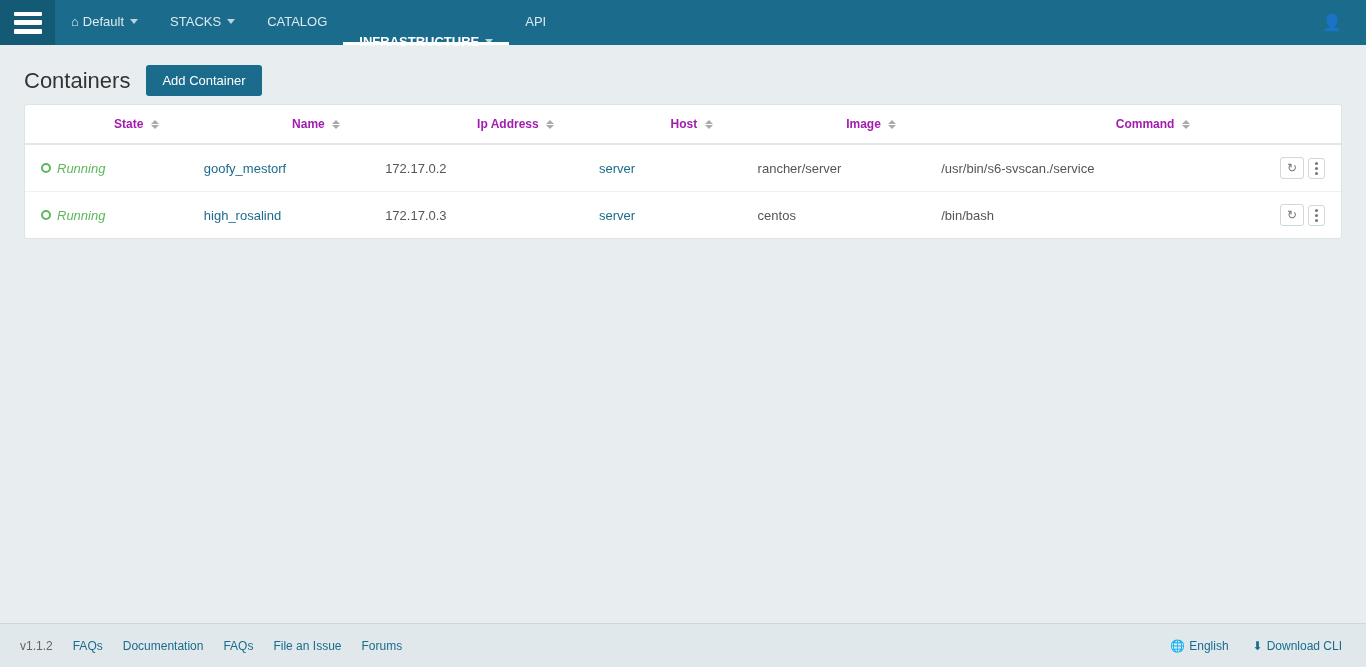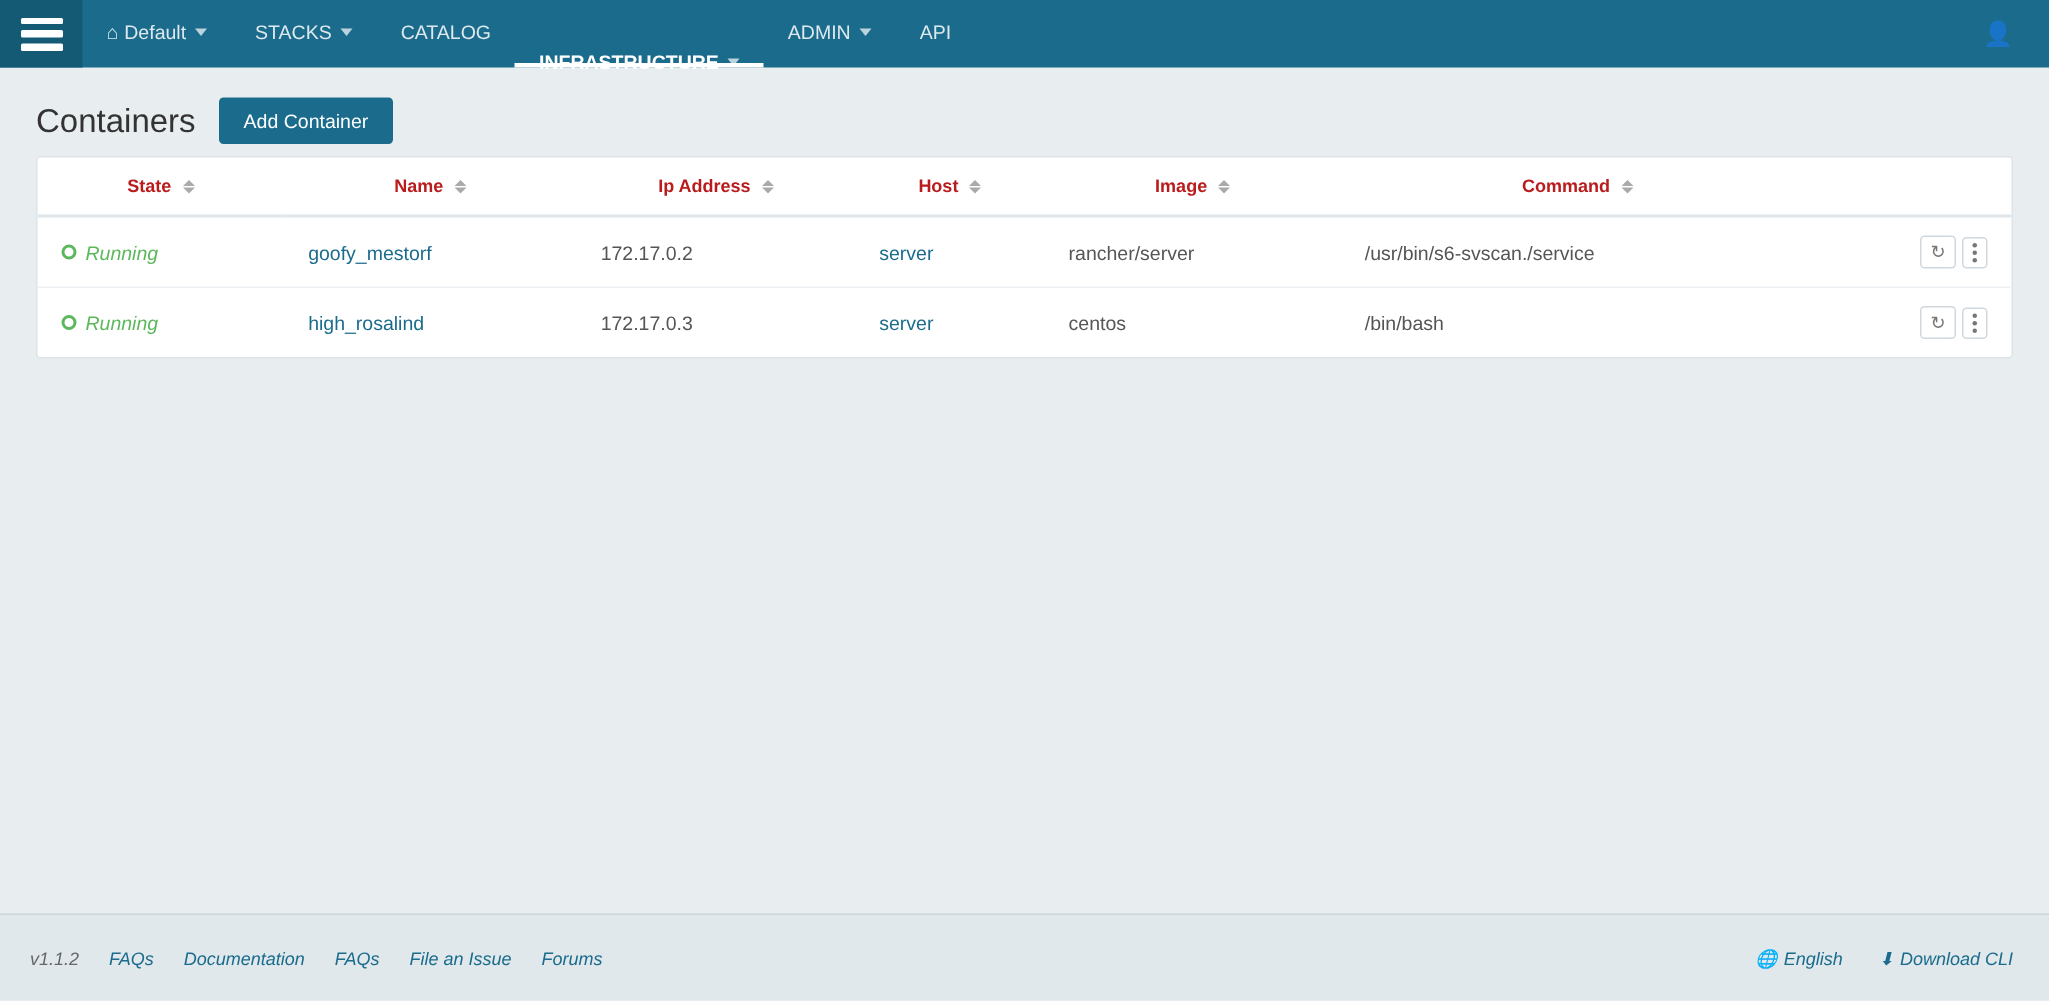--- a/index.html
+++ b/index.html
@@ -108,25 +108,25 @@
       overflow: hidden;
     }
     table {
       width: 100%;
       border-collapse: collapse;
     }
     thead tr {
       border-bottom: 2px solid #e0e6ea;
     }
     th {
-      padding: 12px 16px;
-      text-align: center;
+      padding: 12px 29px;
+      text-align: right;
       font-size: 12px;
       font-weight: 600;
-      color: #b91c1c;
+      color: #a21caf;
       white-space: nowrap;
     }
     th .sort-icon {
       display: inline-flex;
       flex-direction: column;
       margin-left: 4px;
       gap: 1px;
       vertical-align: middle;
     }
     th .sort-icon span {
@@ -194,27 +194,26 @@
     }
     .dots-icon span {
       display: block; width: 3px; height: 3px; border-radius: 50%; background: #777;
     }
 
     
     .footer {
       background: #e0e8ec;
       border-top: 1px solid #cdd6db;
       padding: 0 20px;
-      height: 58px;
+      height: 44px;
       display: flex;
       align-items: center;
       justify-content: space-between;
       font-size: 12px;
       color: #666;
-      font-style: italic;
     }
     .footer-left {
       display: flex;
       gap: 20px;
       align-items: center;
     }
     .footer-link {
       color: #1b6c8c;
       text-decoration: none;
       cursor: pointer;
@@ -259,24 +258,20 @@
     </div>
     <div class="nav-item">
       <span>STACKS</span>
       <span class="caret"></span>
     </div>
     <div class="nav-item">
       <span>CATALOG</span>
     </div>
     <div class="nav-item active">
       <span>INFRASTRUCTURE</span>
-      <span class="caret"></span>
-    </div>
-    <div class="nav-item">
-      <span>ADMIN</span>
       <span class="caret"></span>
     </div>
     <div class="nav-item">
       <span>API</span>
     </div>
   </div>
 
   <div class="nav-right">
     <span class="user-icon">👤</span>
     <span class="caret"></span>

